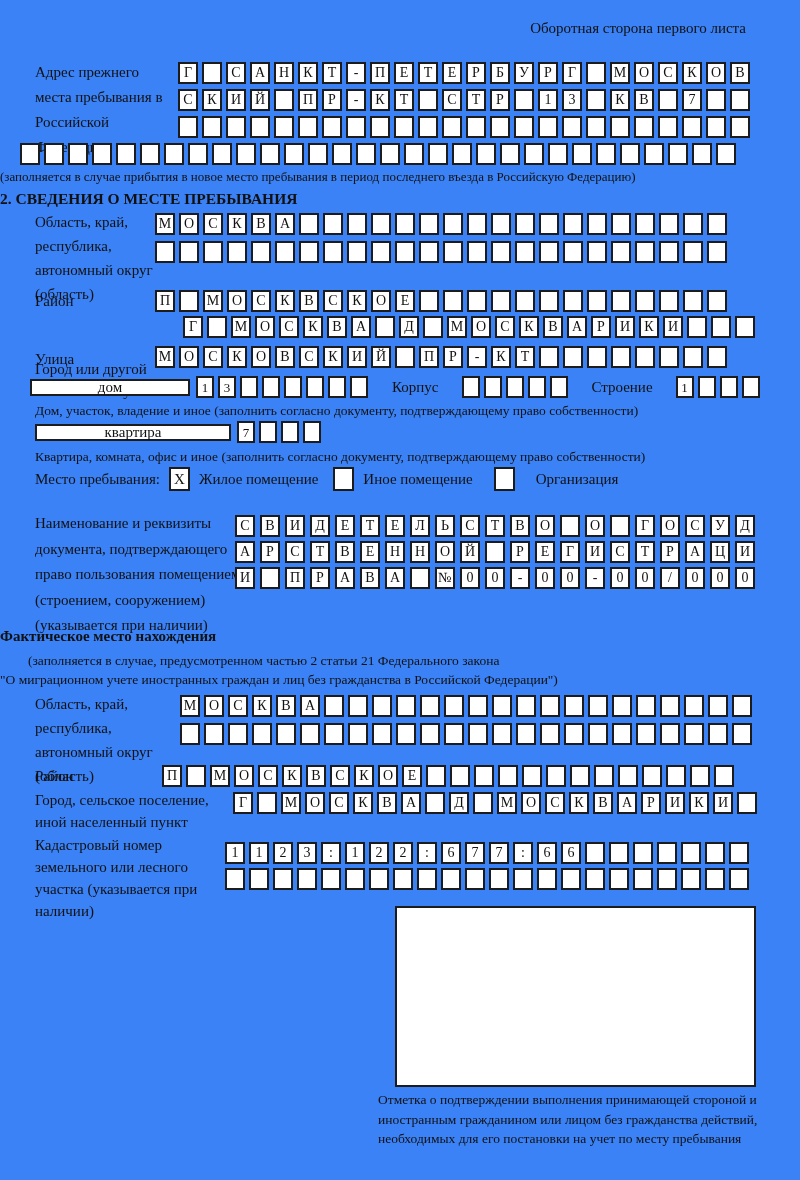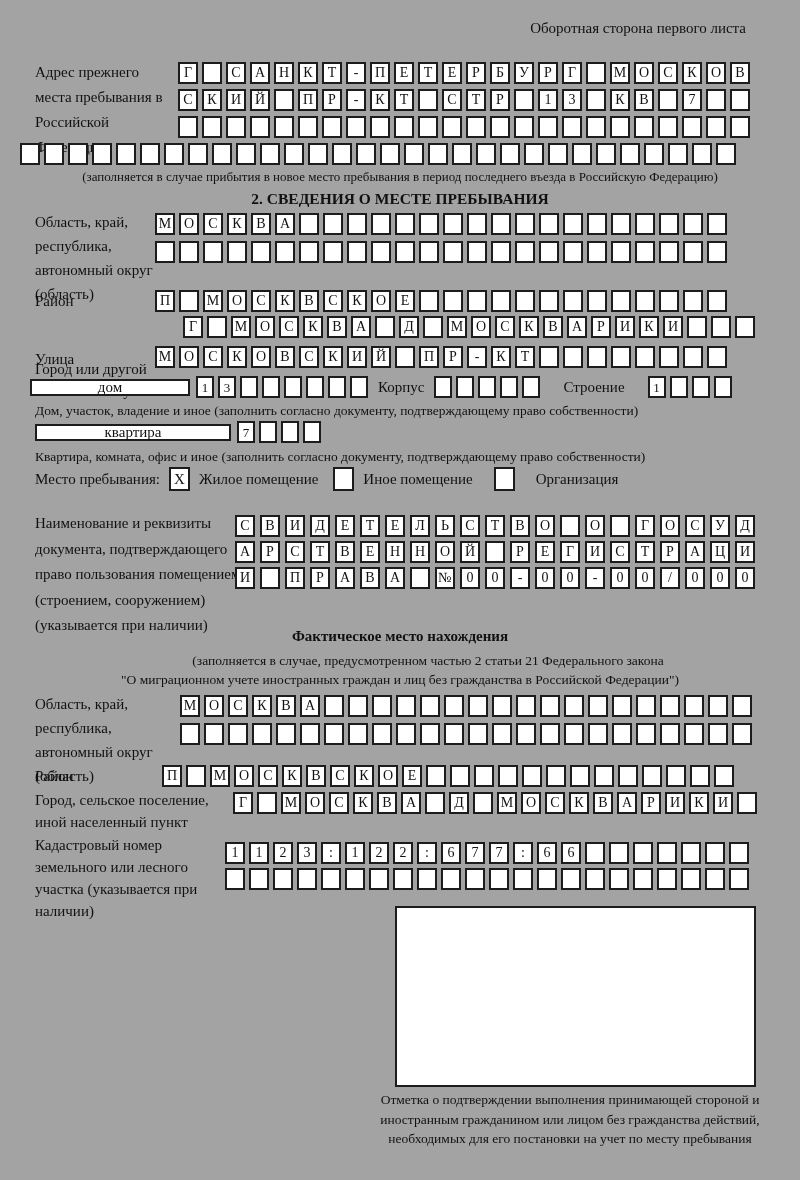--- a/index.html
+++ b/index.html
@@ -1,23 +1,23 @@
 <!DOCTYPE html>
 <html><head>
 <meta charset="utf-8">
 <style>
   html,body{margin:0;padding:0;background:#ffffff;}
   .page{
-    position:relative;width:800px;height:1180px;background:#a3a3a3;
+    position:relative;width:800px;height:1180px;background:#3b82f6;
     font-family:"Liberation Serif","DejaVu Serif",serif;color:#111;overflow:hidden;
   }
   .abs{position:absolute;}
   .lbl{font-size:15px;line-height:24px;color:#111;}
   .note{font-size:13px;color:#111;}
-  .center{text-align:center;}
+  .center{}
   .cellrow{position:absolute;display:flex;gap:4px;}
   .cell{
     box-sizing:border-box;flex:0 0 auto;width:20px;height:22px;
     border:2px solid #1c1c1c;display:flex;align-items:center;justify-content:center;
     font-size:14px;line-height:1;background:#fff;
   }
   .docrow{gap:5px;}
   .mini .cell{width:18px;height:22px;font-size:13px;}
   .inline-flex{display:flex;align-items:center;}
   .field-box{
@@ -297,21 +297,21 @@
     <div class="inline-flex mini" style="gap:4px;">
         <span class="cell">1</span>
         <span class="cell">3</span>
         <span class="cell"></span>
         <span class="cell"></span>
         <span class="cell"></span>
         <span class="cell"></span>
         <span class="cell"></span>
         <span class="cell"></span>
       </div>
-    <span class="lbl" style="margin:0 4px;">Корпус</span>
+    <span class="lbl" style="margin:0 18px;">Корпус</span>
     <div class="inline-flex mini" style="gap:4px;">
         <span class="cell"></span>
         <span class="cell"></span>
         <span class="cell"></span>
         <span class="cell"></span>
         <span class="cell"></span>
       </div>
     <span class="lbl" style="margin:0 17px;">Строение</span>
     <div class="inline-flex mini" style="gap:4px;">
         <span class="cell">1</span>

